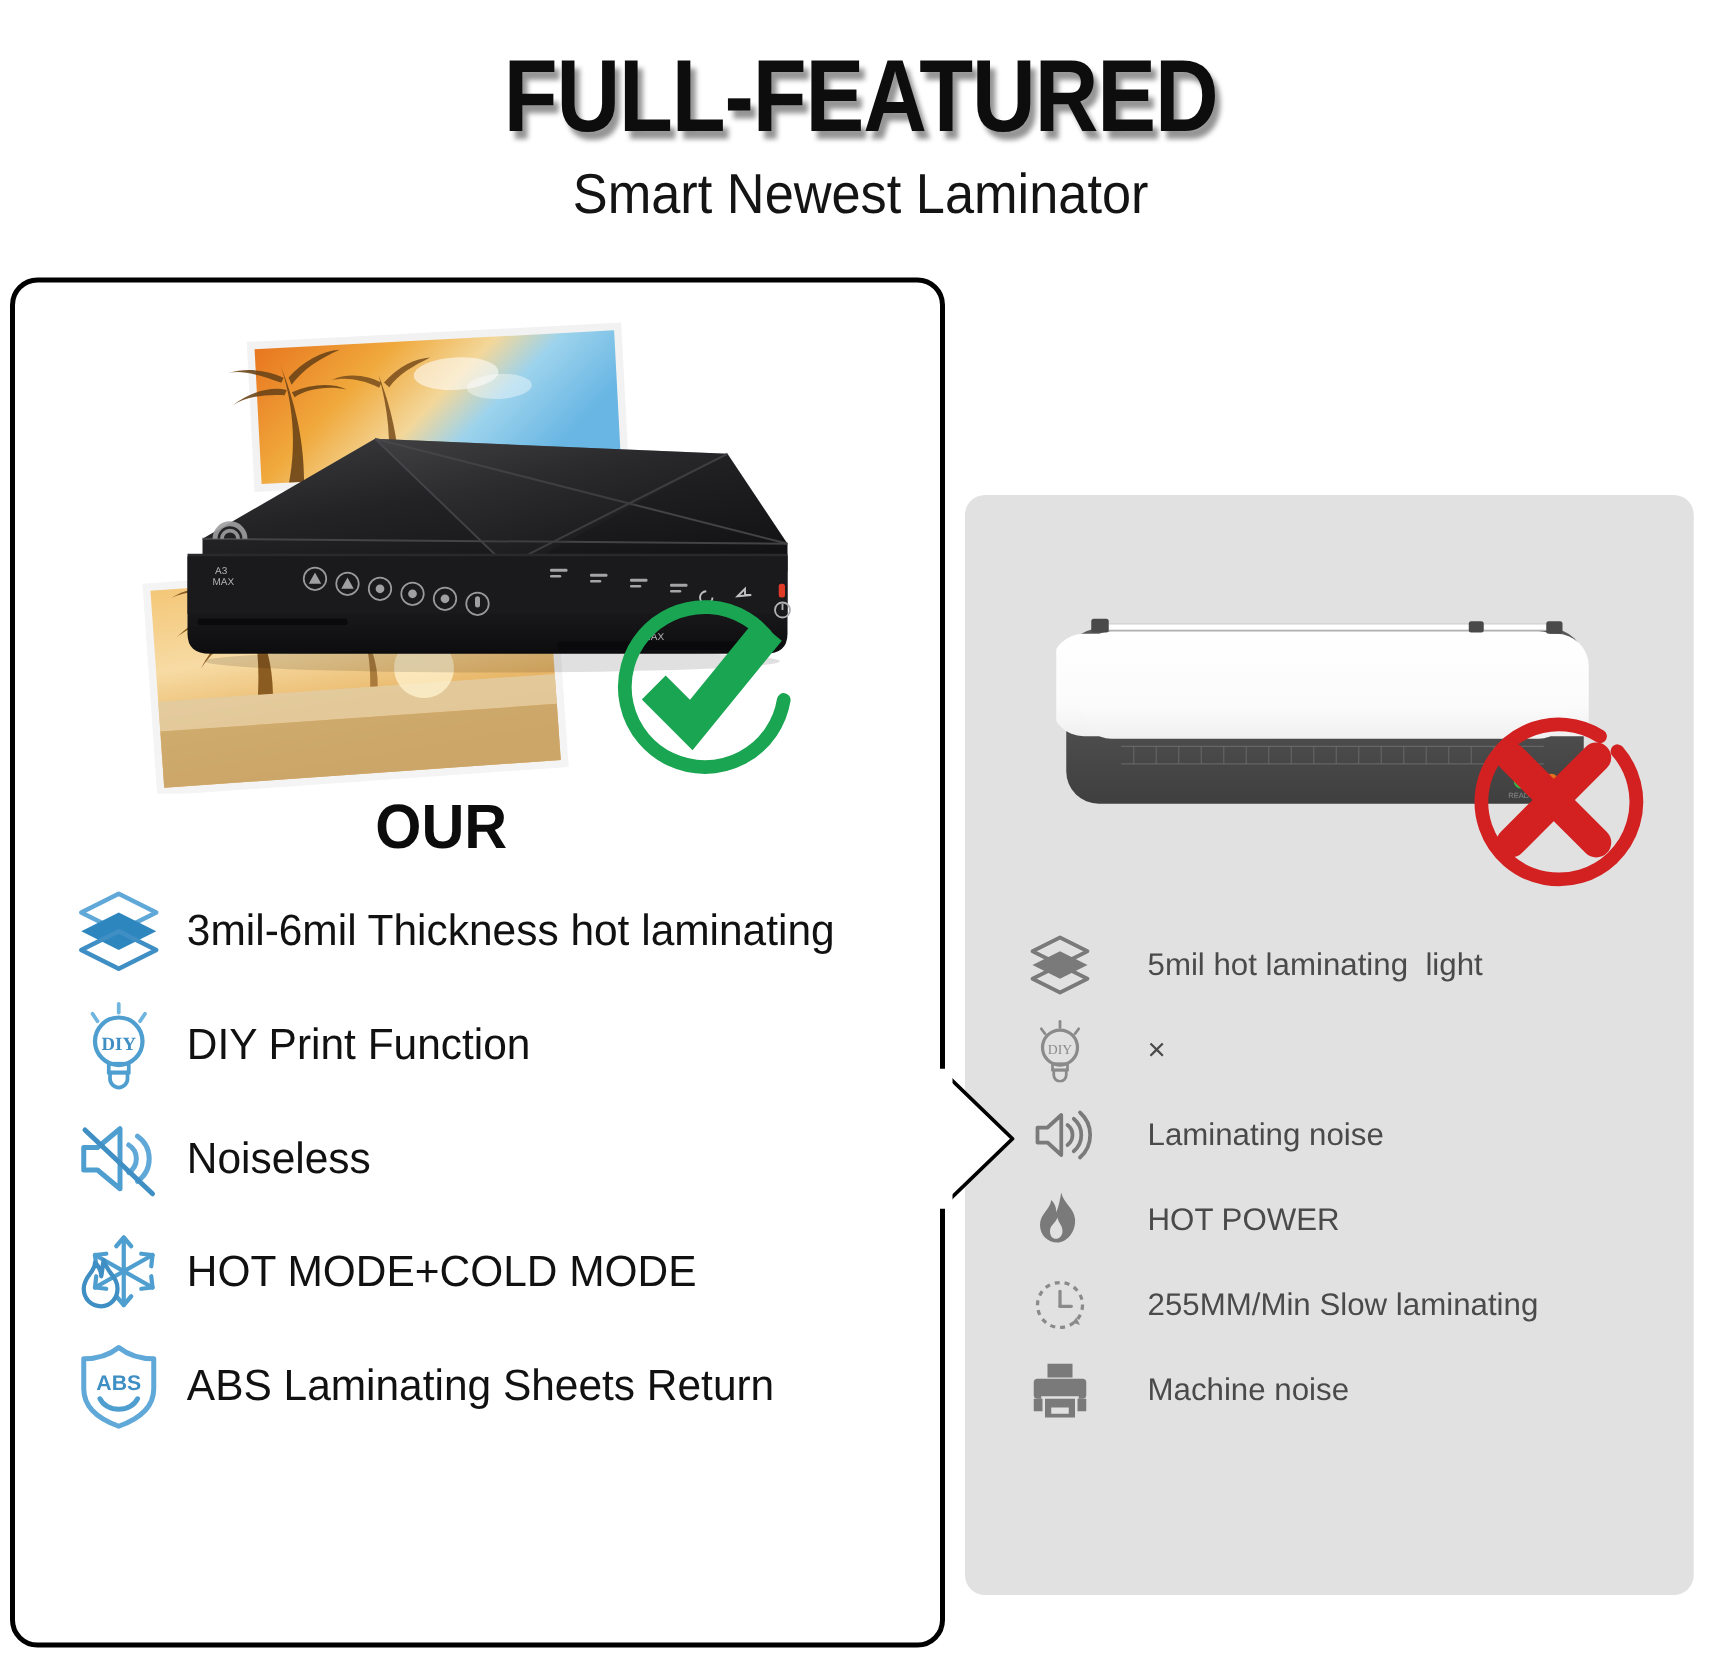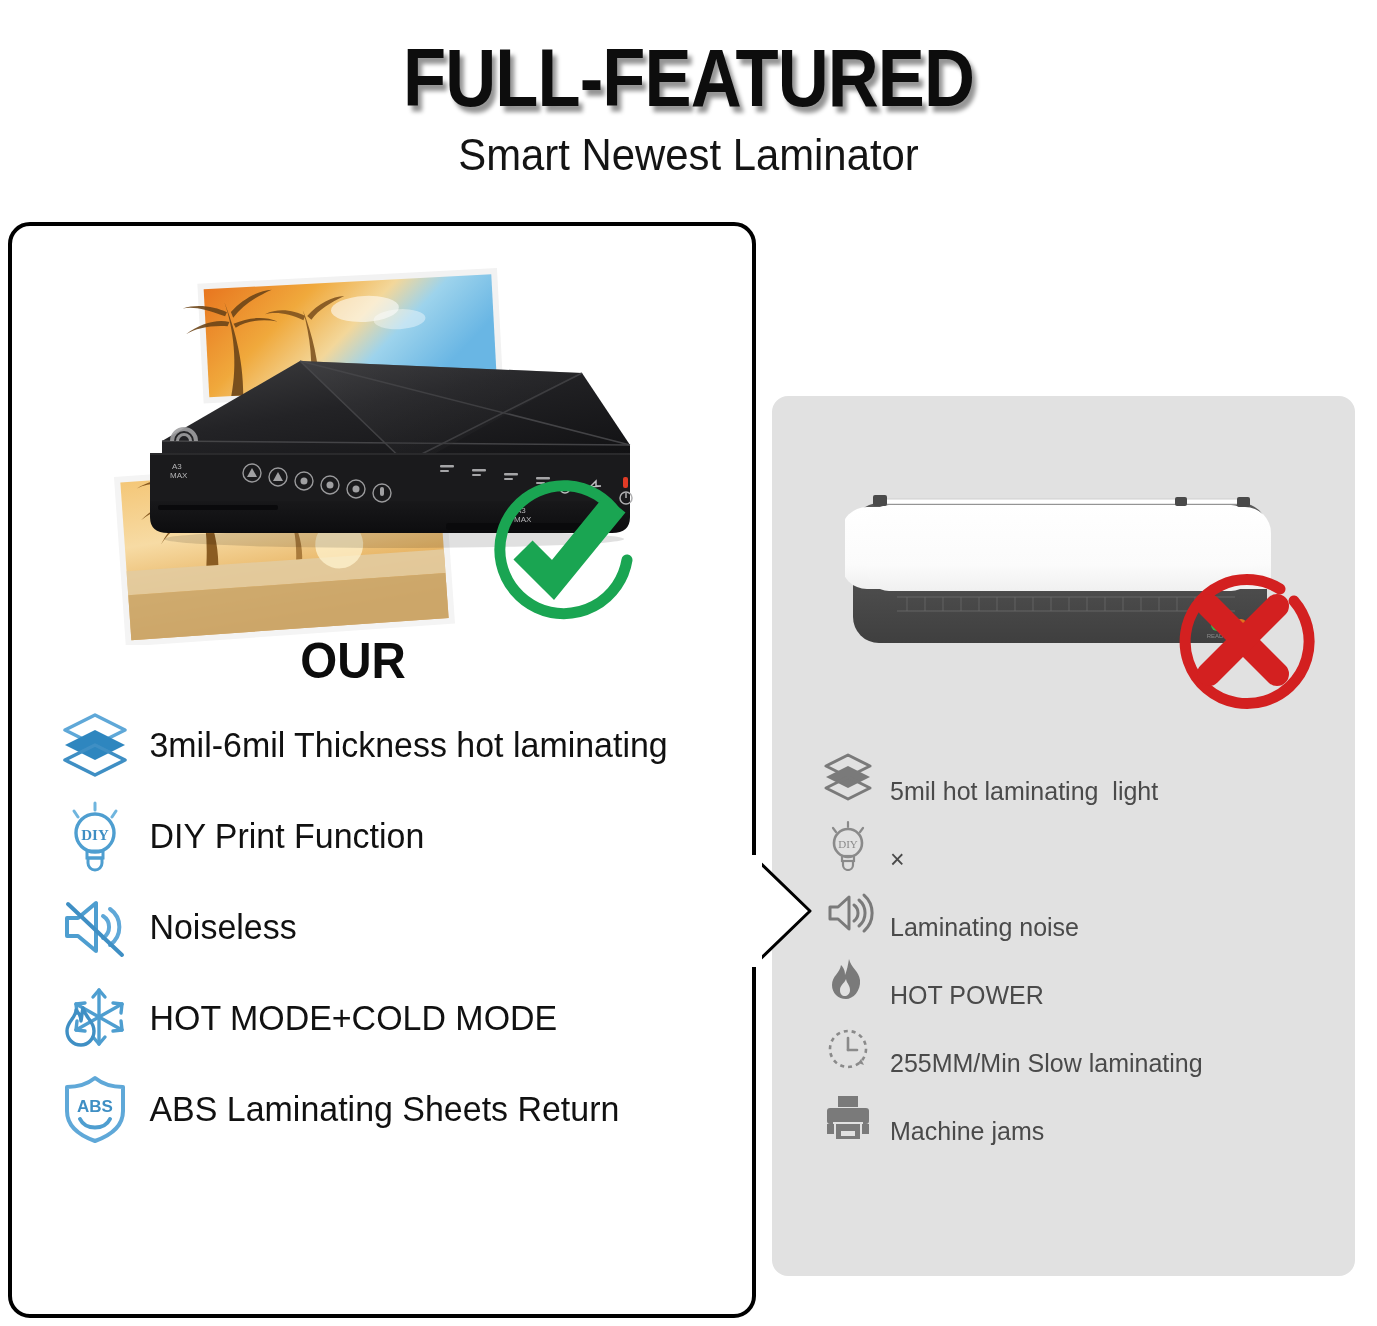--- a/index.html
+++ b/index.html
@@ -77,21 +77,21 @@
     top: 855px;
     width: 60px;
     height: 112px;
     z-index: 8;
   }
 
   
   .our-product {
     position: absolute;
     left: 110px;
-    top: 255px;
+    top: 245px;
     width: 560px;
     height: 390px;
     z-index: 6;
   }
 
   
   .our-title {
     position: absolute;
     left: 8px;
     top: 633px;
@@ -139,23 +139,24 @@
 
   .features-other {
     position: absolute;
     left: 820px;
     top: 738px;
     width: 520px;
     z-index: 3;
   }
   .feat-row-o {
     display: flex;
-    align-items: flex-end;
+    align-items: center;
     height: 68px;
     margin-bottom: 0px;
+    gap: 28px;
   }
   .feat-icon-o {
     width: 56px;
     min-width: 56px;
     height: 58px;
     display: flex;
     align-items: center;
     justify-content: center;
   }
   .feat-label-o {
@@ -339,21 +340,21 @@
       <svg viewBox="0 0 52 52" width="52" height="52">
         <rect x="16" y="5" width="20" height="11" fill="#7a7a7a"></rect>
         <rect x="5" y="17" width="42" height="16" rx="3" fill="#7a7a7a"></rect>
         <rect x="11" y="31" width="30" height="4" fill="#e1e1e1"></rect>
         <rect x="14" y="33" width="24" height="15" fill="#7a7a7a"></rect>
         <rect x="19" y="40" width="14" height="5" fill="#e1e1e1"></rect>
         <rect x="5" y="33" width="7" height="10" fill="#7a7a7a"></rect>
         <rect x="40" y="33" width="7" height="10" fill="#7a7a7a"></rect>
       </svg>
     </span>
-    <span class="feat-label-o">Machine jams</span>
+    <span class="feat-label-o">Machine noise</span>
   </div>
 </div>
 
 <div class="panel-our"></div>
 
 <div class="arrow-connector">
   <svg viewBox="0 0 60 112" width="60" height="112">
     <path d="M0 0 L0 112 L58 56 Z" fill="#ffffff" stroke="#000000" stroke-width="3" stroke-linejoin="round"></path>
     <rect x="0" y="-4" width="10" height="120" fill="#ffffff"></rect>
   </svg>

